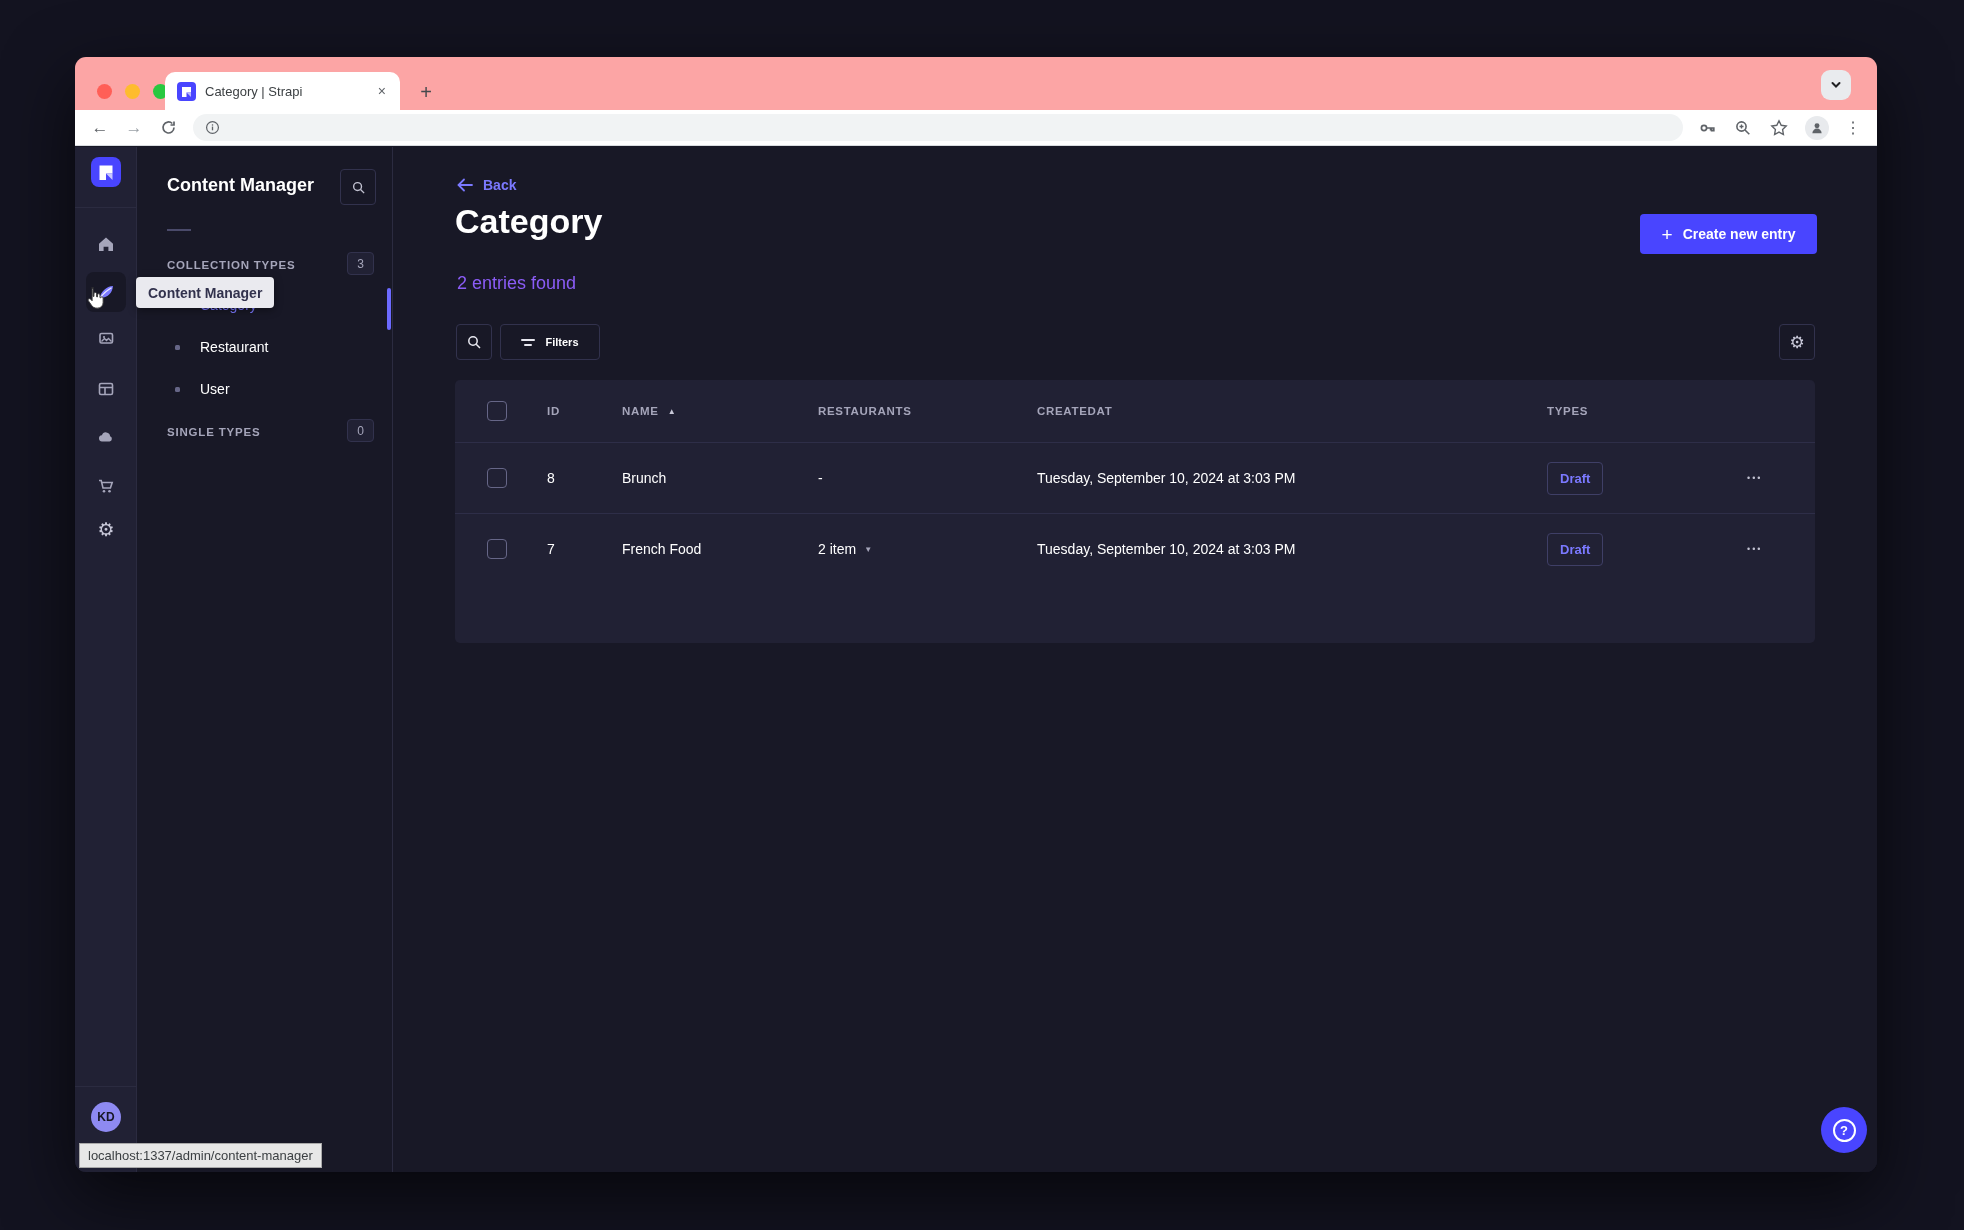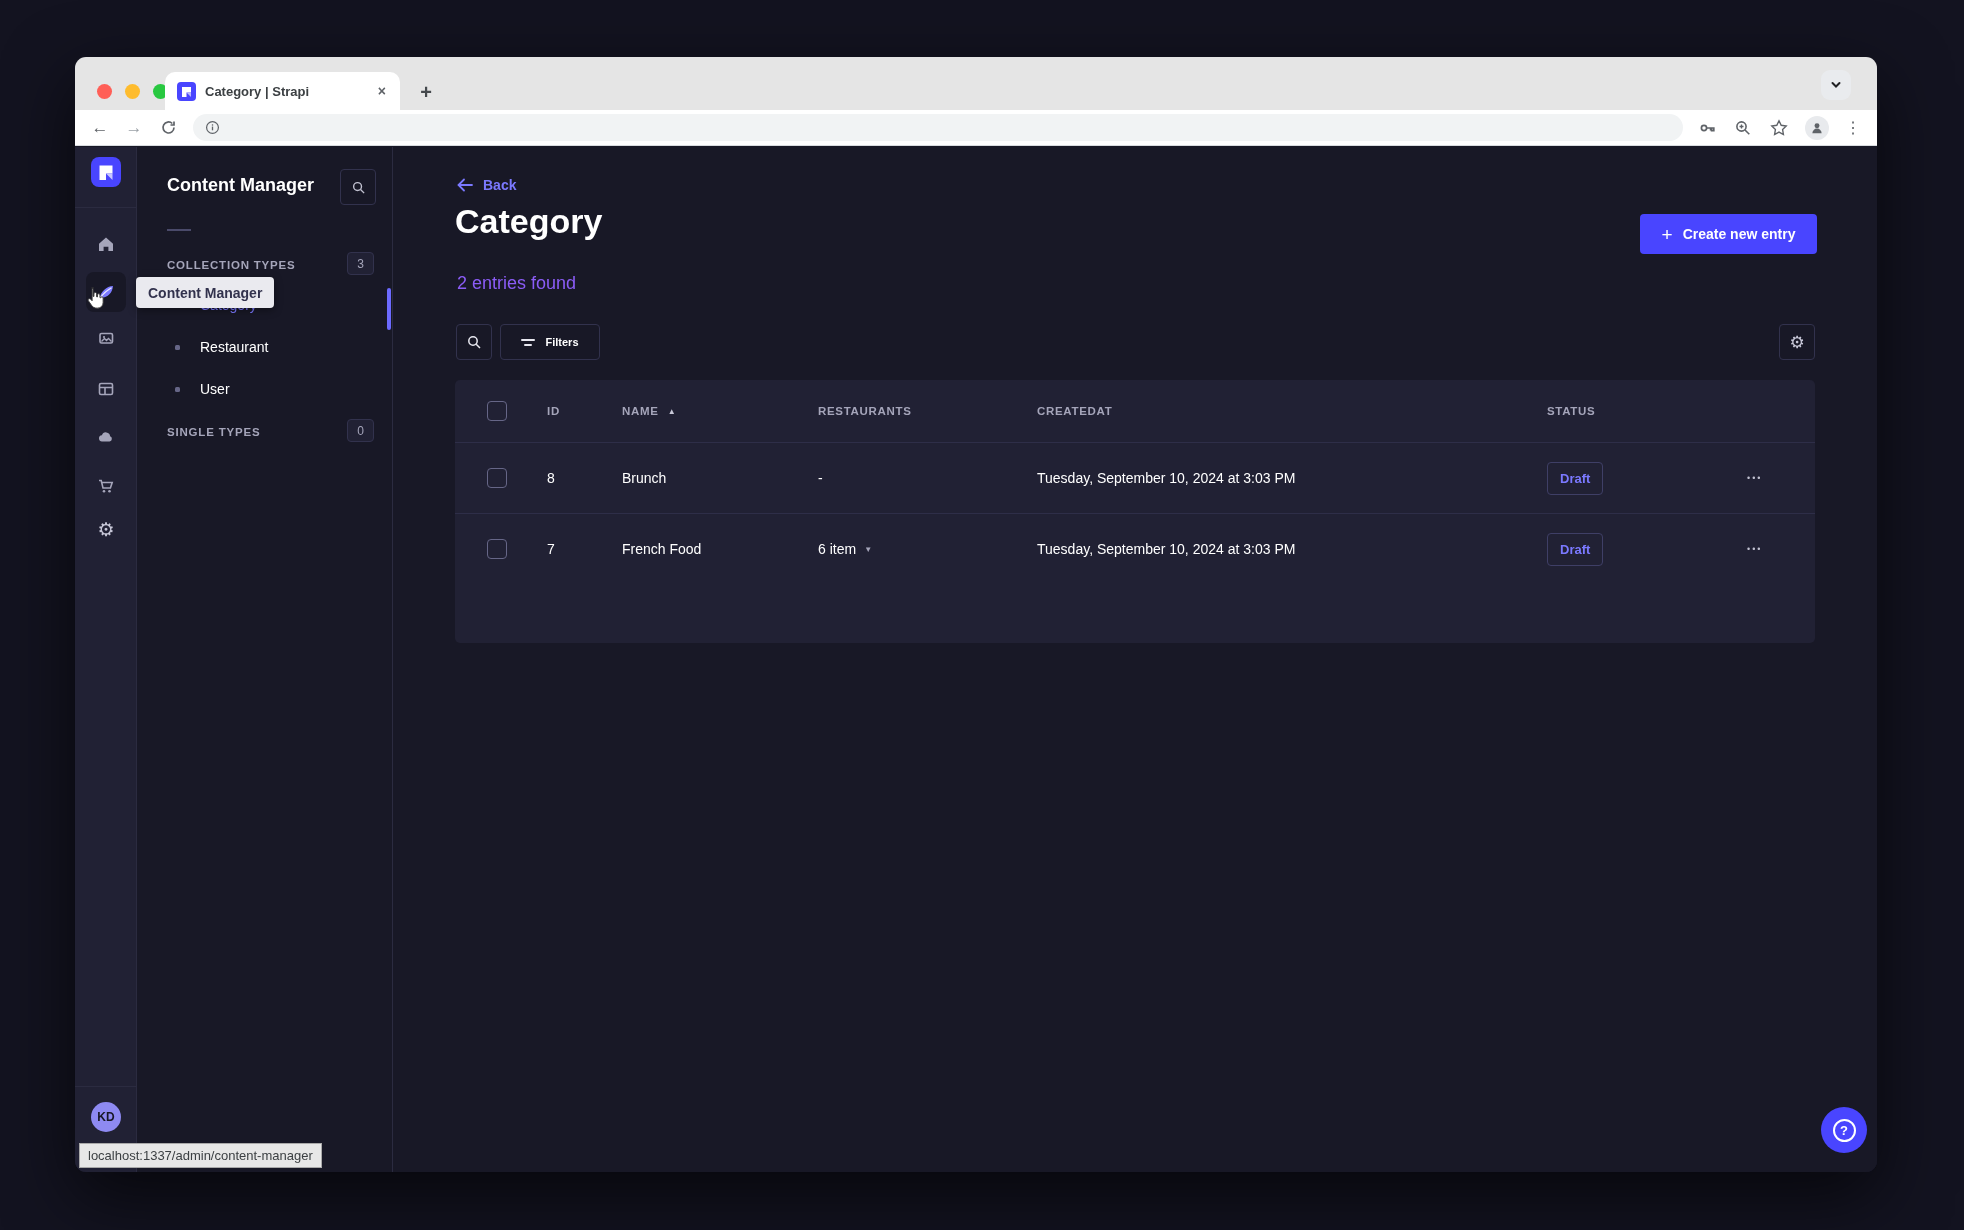--- a/index.html
+++ b/index.html
@@ -3,21 +3,21 @@
 <meta charset="utf-8">
 <style>
   * { margin:0; padding:0; box-sizing:border-box; }
   html,body { width:1964px; height:1230px; overflow:hidden; }
   body { background:#131320; font-family:"Liberation Sans", sans-serif; }
 
   .win { position:absolute; left:75px; top:57px; width:1802px; height:1115px;
          border-radius:11px; overflow:hidden; box-shadow:0 24px 70px rgba(0,0,0,.65); background:#181826; }
 
   
-  .tabstrip { position:absolute; left:0; top:0; width:100%; height:53px; background:#e5e5e5;font-weight:bold; }
+  .tabstrip { position:absolute; left:0; top:0; width:100%; height:53px; background:#fca5a5; }
   .lights { position:absolute; left:22px; top:27px; display:flex; gap:13px; }
   .light { width:15px; height:15px; border-radius:50%; }
   .light.r { background:#ff5f57; } .light.y { background:#febc2e; } .light.g { background:#28c840; }
   .tab { position:absolute; left:90px; top:15px; width:235px; height:38px; background:#ffffff;
          border-radius:10px 10px 0 0; display:flex; align-items:center; padding:0 12px; gap:9px; }
   .favicon { width:19px; height:19px; border-radius:4px; background:#4945ff; position:relative; flex:none; }
   .favicon svg { position:absolute; inset:0; }
   .tab-title { font-size:13px; color:#3c4043; white-space:nowrap; overflow:hidden; flex:1; }
   .tab-close { font-size:14px; color:#5f6368; padding:0 2px; cursor:default; }
   .newtab { position:absolute; left:338px; top:22px; font-size:20px; color:#45494d; width:26px; height:26px;
@@ -306,21 +306,21 @@
               <span>NAME</span>
               <span class="sort-asc">▲</span>
             </div>
           <div class="th">
               <span>RESTAURANTS</span>
             </div>
           <div class="th">
               <span>CREATEDAT</span>
             </div>
           <div class="th">
-              <span>STATUS</span>
+              <span>TYPES</span>
             </div>
           <div class="th"></div>
         </div>
 
         <div class="trow body">
           <div class="td">
               <span class="cb"></span>
             </div>
           <div class="td">8</div>
           <div class="td">Brunch</div>
@@ -334,21 +334,21 @@
             </div>
         </div>
 
         <div class="trow body">
           <div class="td">
               <span class="cb"></span>
             </div>
           <div class="td">7</div>
           <div class="td">French Food</div>
           <div class="td">
-              <span>6 item</span>
+              <span>2 item</span>
               <span class="dd-caret">▼</span>
             </div>
           <div class="td">Tuesday, September 10, 2024 at 3:03 PM</div>
           <div class="td">
               <span class="badge-draft">Draft</span>
             </div>
           <div class="td">
               <span class="row-menu">•••</span>
             </div>
         </div>

